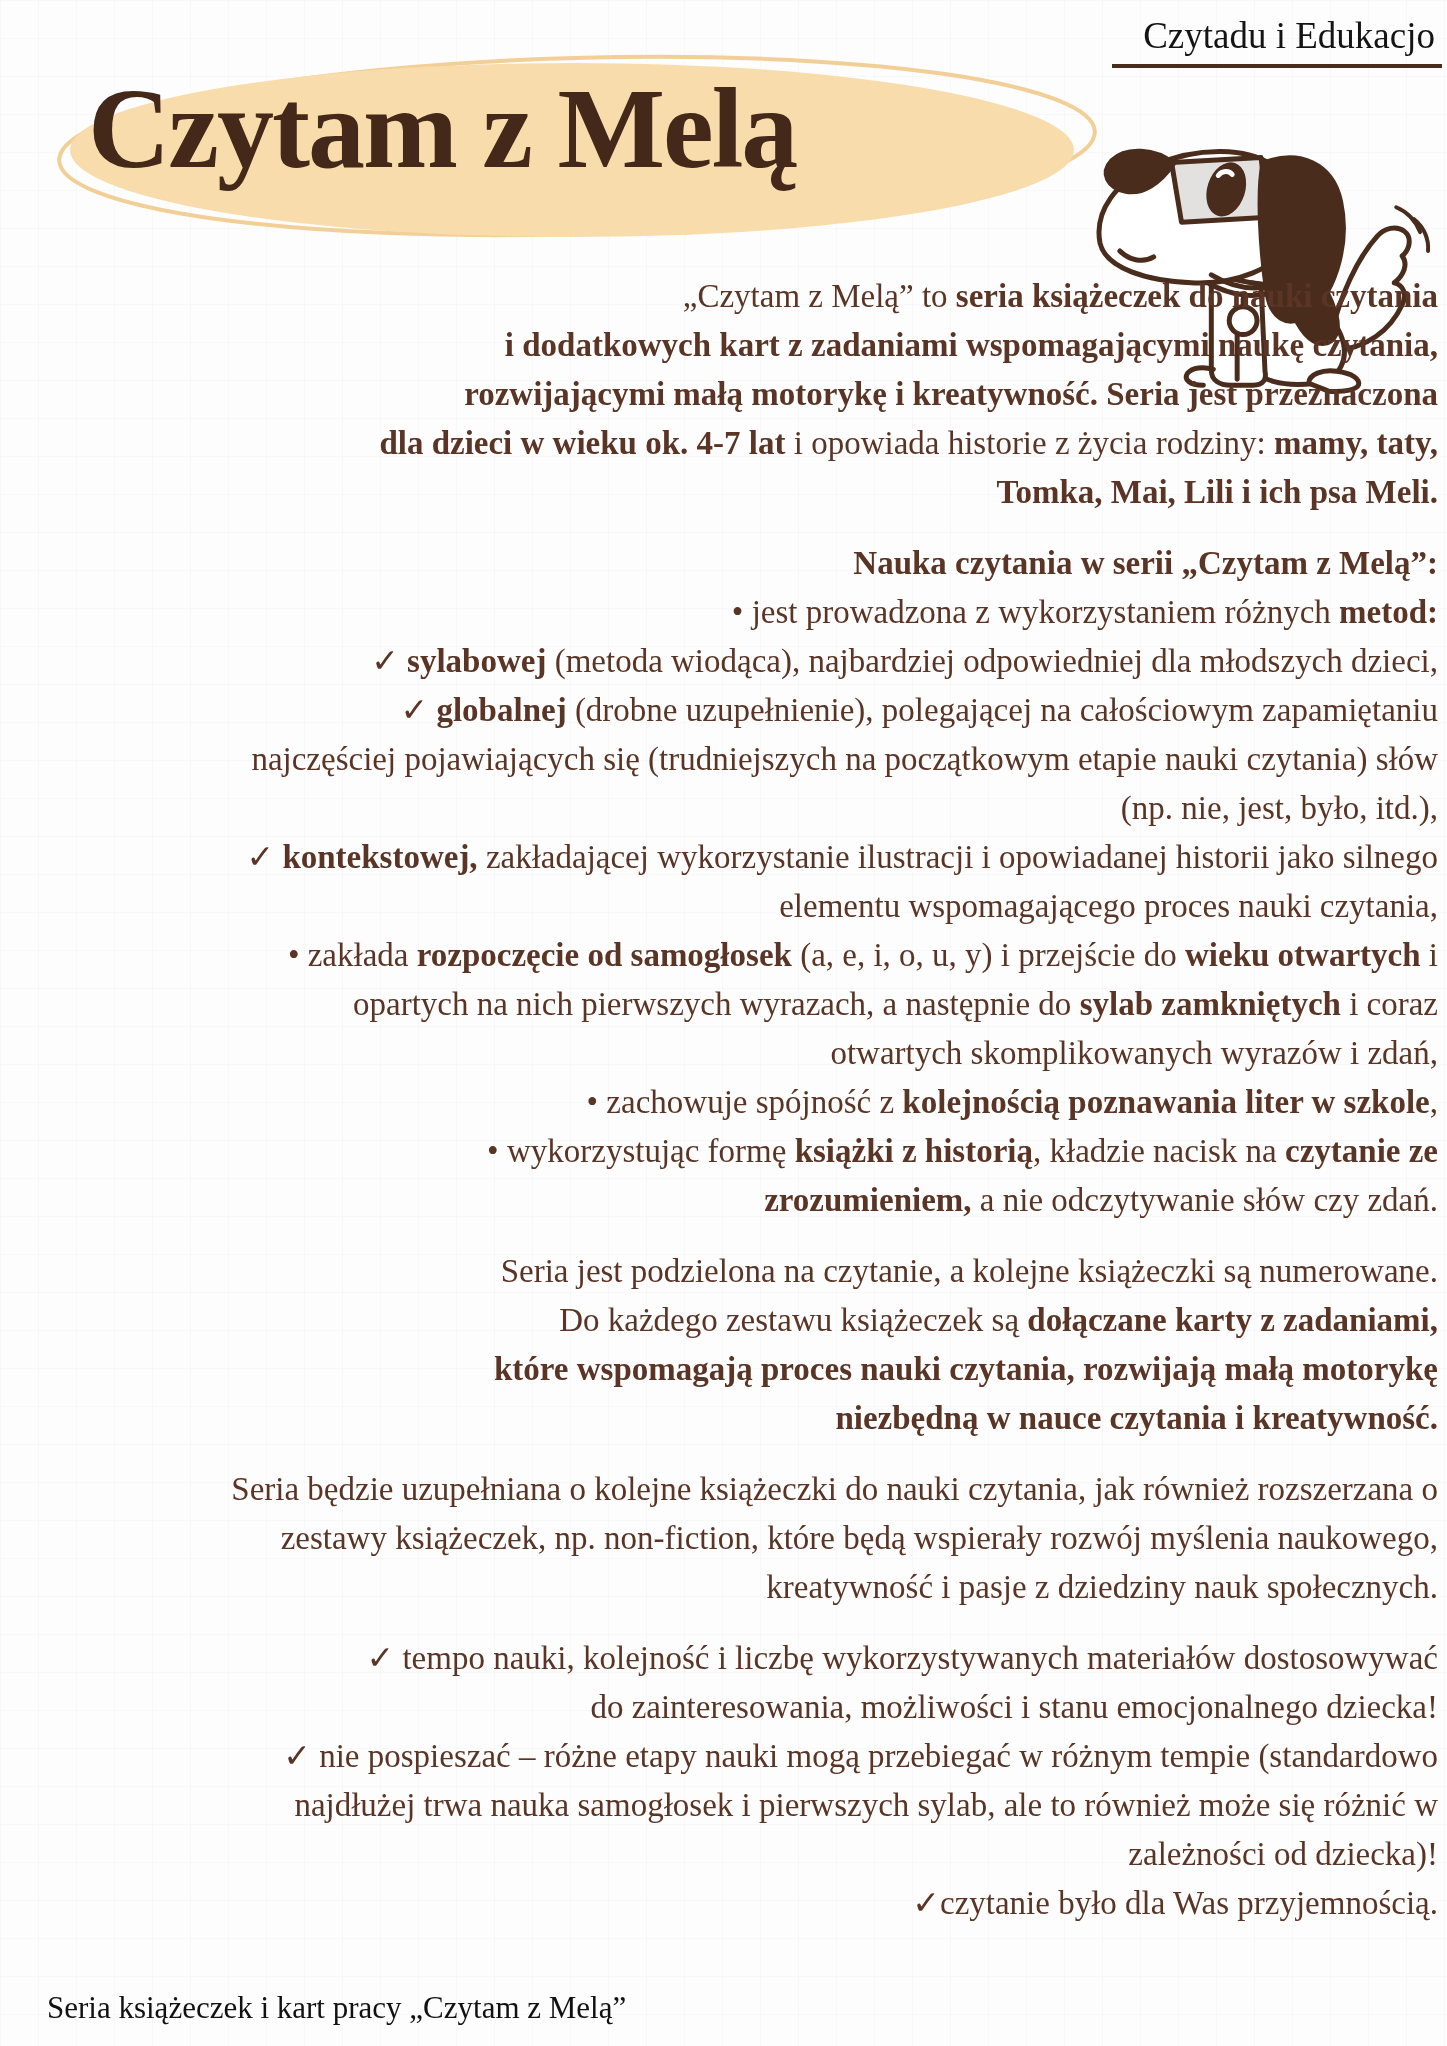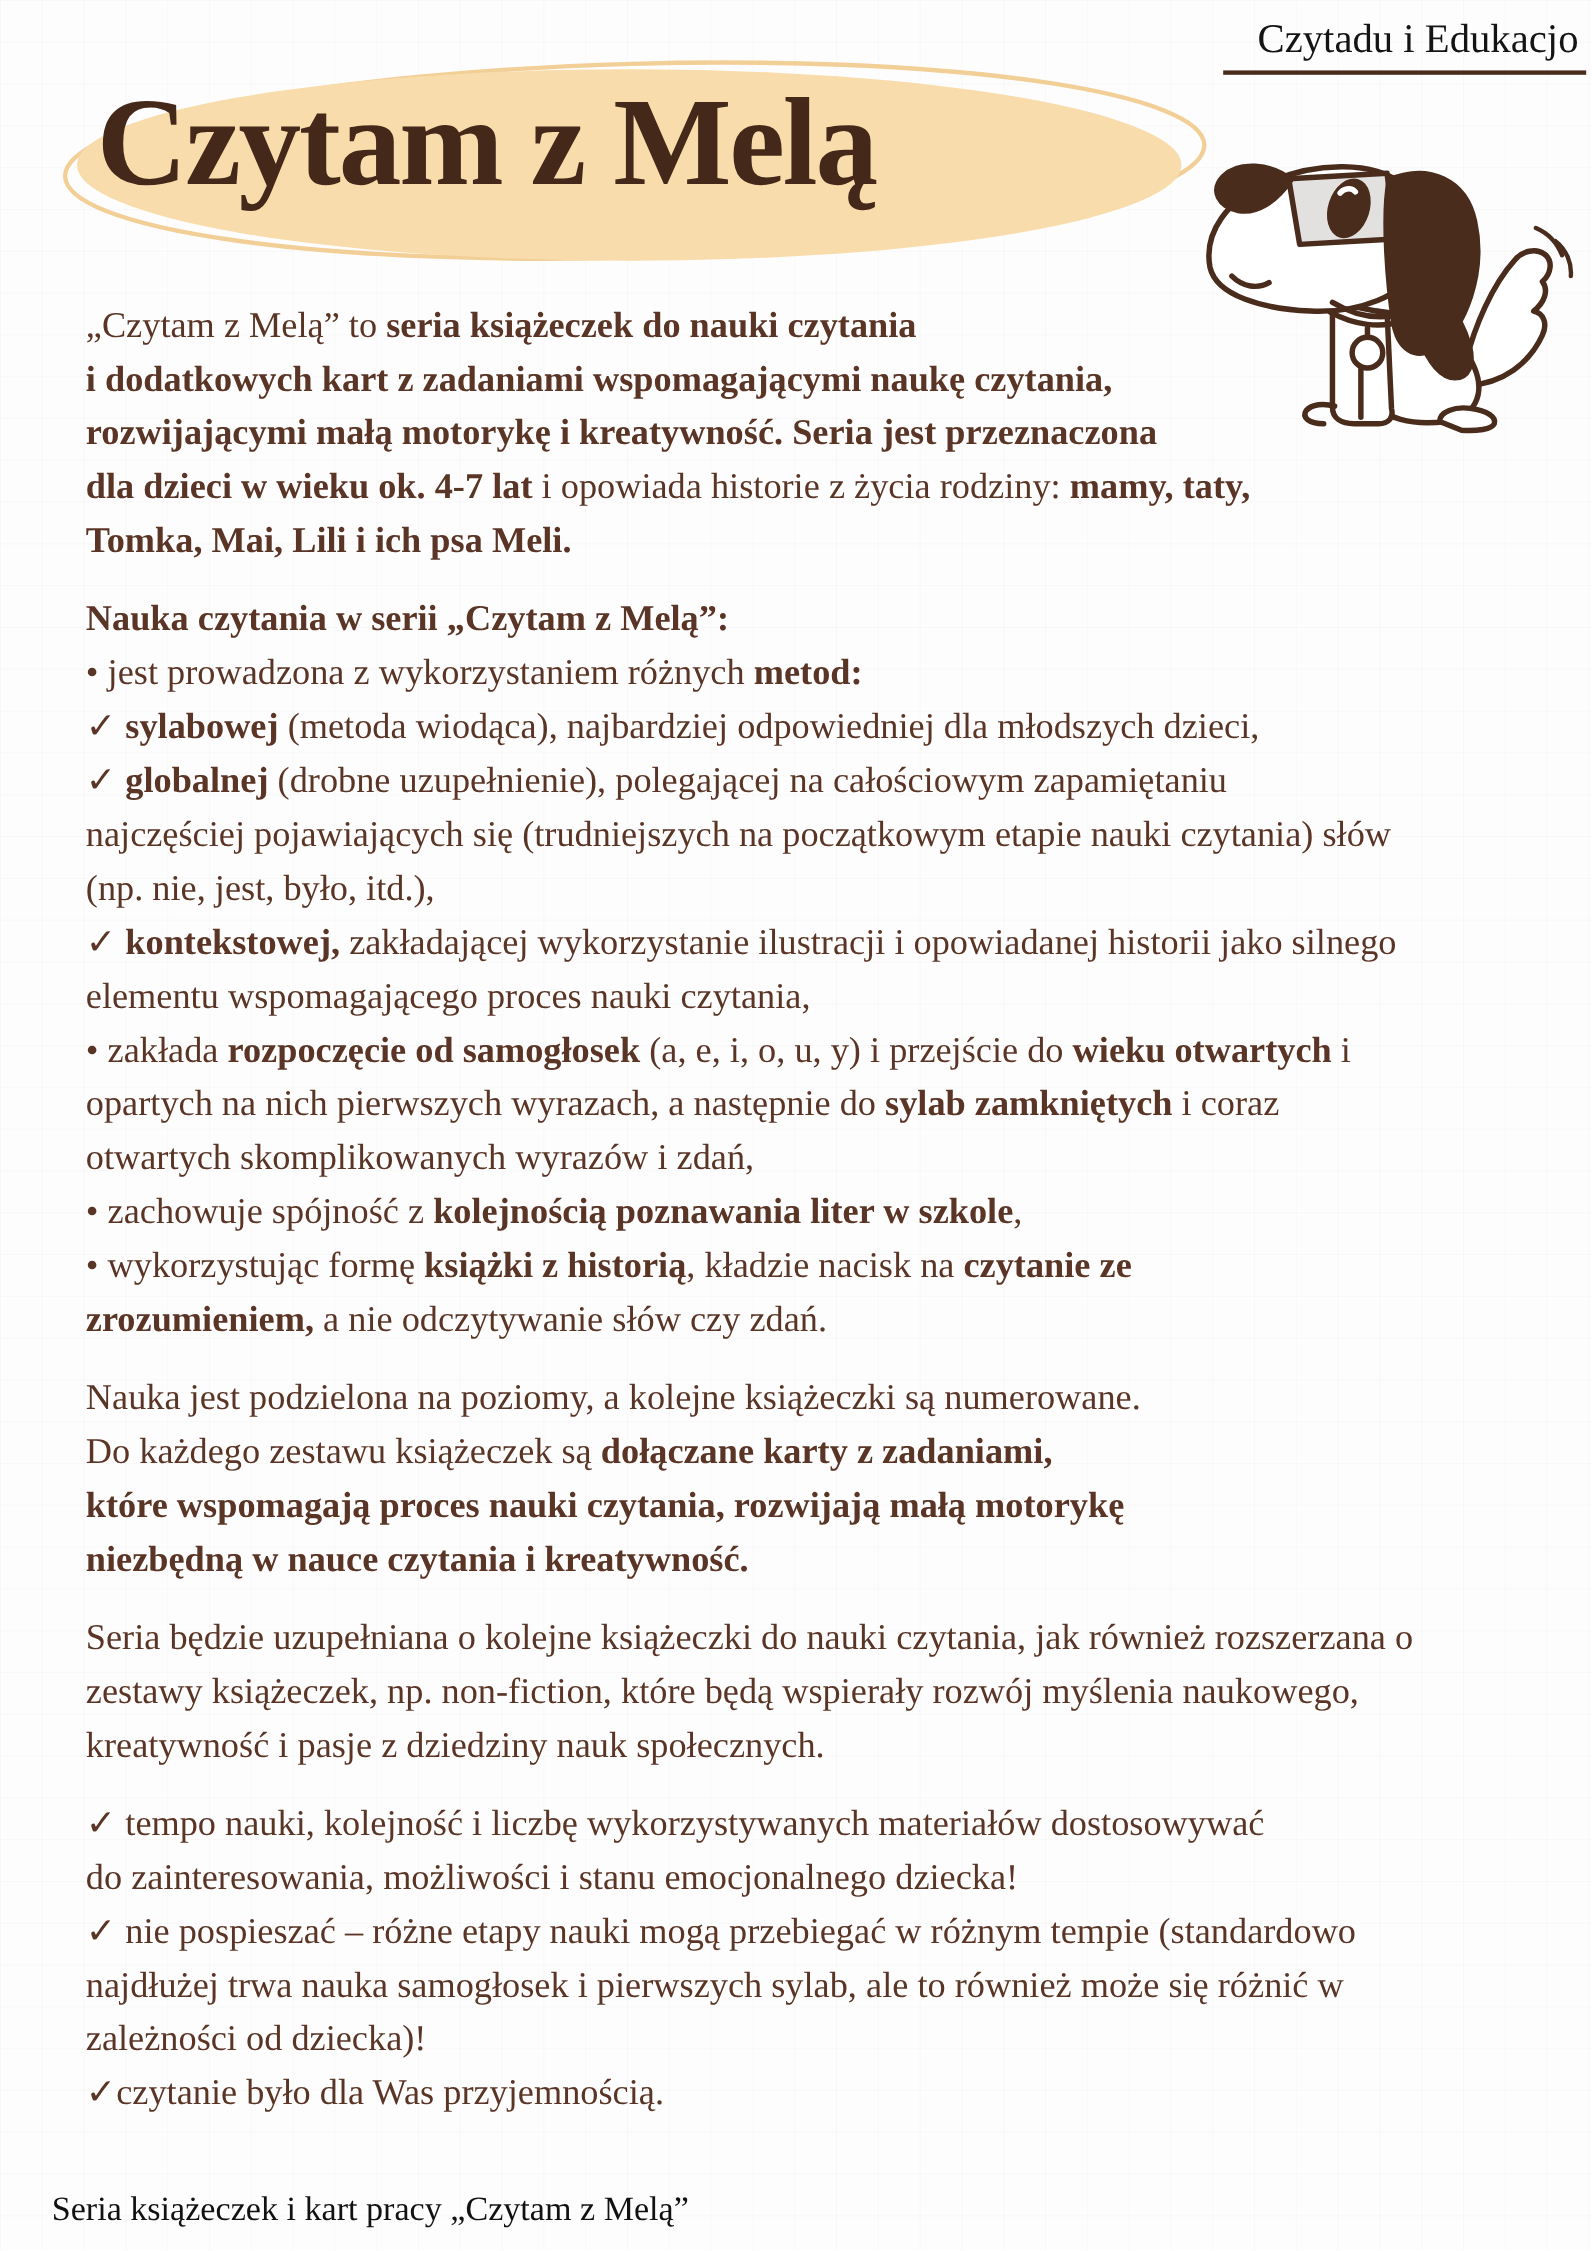--- a/index.html
+++ b/index.html
@@ -69,20 +69,21 @@
 
   
   .text-blocks {
     position: absolute;
     left: 78px;
     top: 272px;
     width: 1360px;
     color: #5a3526;
     font-size: 33px;
     line-height: 49px;
+    text-align: right;
   }
   .block + .block { margin-top: 22px; }
   .line { white-space: pre; }
   .line .b { font-weight: 700; }
 
   .footer {
     position: absolute;
     left: 47px;
     top: 1990px;
     font-size: 31px;
@@ -188,21 +189,21 @@
         <div class="line"><span>✓ </span><span class="b">kontekstowej,</span><span> zakładającej wykorzystanie ilustracji i opowiadanej historii jako silnego</span></div>
         <div class="line"><span>elementu wspomagającego proces nauki czytania,</span></div>
         <div class="line"><span>• zakłada </span><span class="b">rozpoczęcie od samogłosek</span><span> (a, e, i, o, u, y) i przejście do </span><span class="b">wieku otwartych</span><span> i</span></div>
         <div class="line"><span>opartych na nich pierwszych wyrazach, a następnie do </span><span class="b">sylab zamkniętych</span><span> i coraz</span></div>
         <div class="line"><span>otwartych skomplikowanych wyrazów i zdań,</span></div>
         <div class="line"><span>• zachowuje spójność z </span><span class="b">kolejnością poznawania liter w szkole</span><span>,</span></div>
         <div class="line"><span>• wykorzystując formę </span><span class="b">książki z historią</span><span>, kładzie nacisk na </span><span class="b">czytanie ze</span></div>
         <div class="line"><span class="b">zrozumieniem,</span><span> a nie odczytywanie słów czy zdań.</span></div>
       </div>
       <div class="block">
-        <div class="line"><span>Nauka jest podzielona na poziomy, a kolejne książeczki są numerowane.</span></div>
+        <div class="line"><span>Seria jest podzielona na czytanie, a kolejne książeczki są numerowane.</span></div>
         <div class="line"><span>Do każdego zestawu książeczek są </span><span class="b">dołączane karty z zadaniami,</span></div>
         <div class="line"><span class="b">które wspomagają proces nauki czytania, rozwijają małą motorykę</span></div>
         <div class="line"><span class="b">niezbędną w nauce czytania i kreatywność.</span></div>
       </div>
       <div class="block">
         <div class="line"><span>Seria będzie uzupełniana o kolejne książeczki do nauki czytania, jak również rozszerzana o</span></div>
         <div class="line"><span>zestawy książeczek, np. non-fiction, które będą wspierały rozwój myślenia naukowego,</span></div>
         <div class="line"><span>kreatywność i pasje z dziedziny nauk społecznych.</span></div>
       </div>
       <div class="block">

